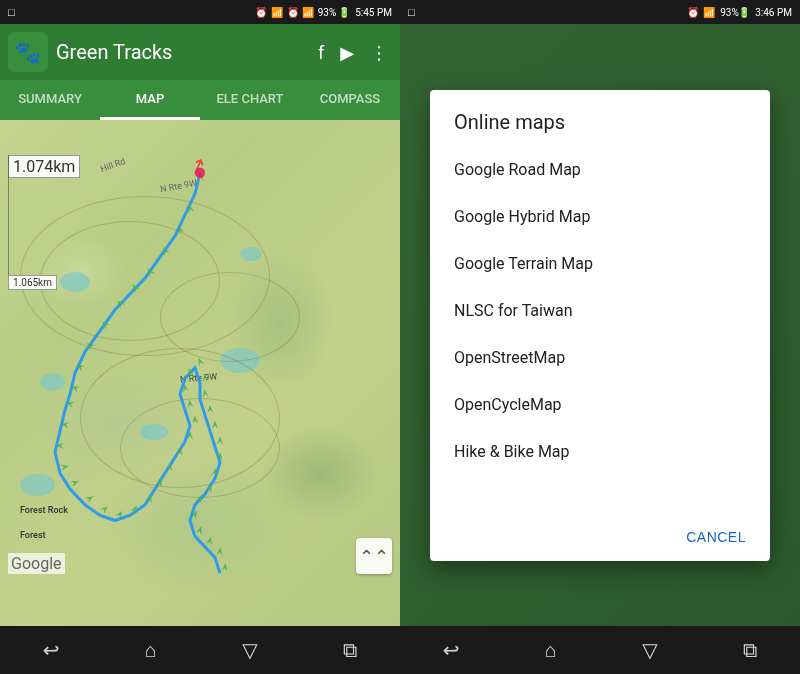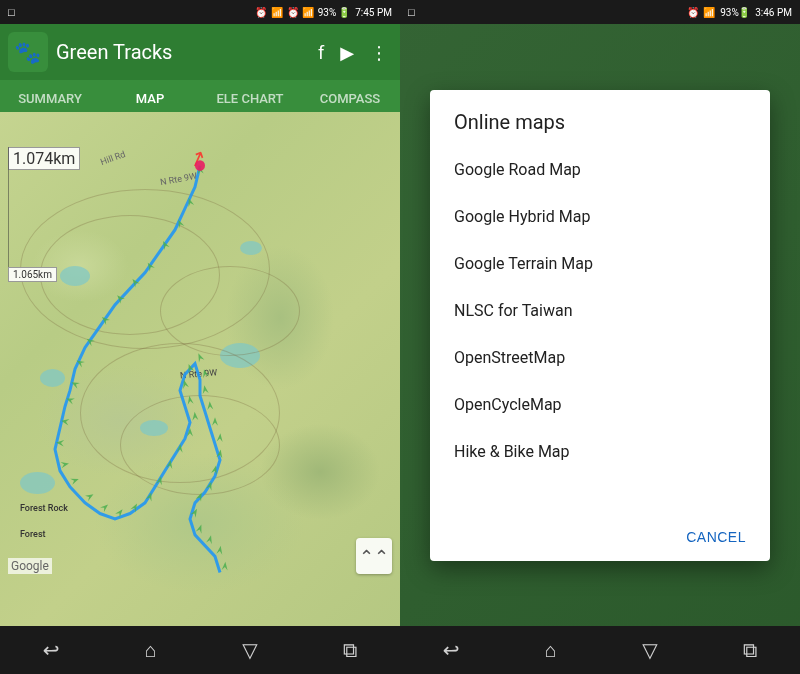--- a/index.html
+++ b/index.html
@@ -65,24 +65,24 @@
       align-items: center;
       margin-right: 4px;
     }
     .header-icon {
       color: #fff;
       font-size: 18px;
       cursor: pointer;
     }
 
     .tab-bar {
-      height: 32px;
+      height: 40px;
       background: #388e3c;
       display: flex;
-      align-items: flex-start;
+      align-items: center;
     }
     .tab {
       flex: 1;
       height: 40px;
       display: flex;
       align-items: center;
       justify-content: center;
       color: rgba(255,255,255,0.7);
       font-size: 13px;
       font-weight: 500;
@@ -146,21 +146,21 @@
       border: 1px solid #999;
       font-size: 10px;
       padding: 1px 4px;
       color: #333;
     }
 
     .google-watermark {
       position: absolute;
       bottom: 52px;
       left: 8px;
-      font-size: 12px;
+      font-size: 16px;
       color: #666;
       background: rgba(255,255,255,0.7);
       padding: 1px 3px;
     }
 
     .scroll-up-btn {
       position: absolute;
       bottom: 52px;
       right: 8px;
       width: 36px;
@@ -302,21 +302,21 @@
 <div class="left-panel">
 
   <div class="status-bar">
     <div class="status-bar-left">
       <span>□</span>
     </div>
     <div class="status-bar-right">
       <span>⏰</span>
       <span>📶</span>
       <span>⏰ 📶 93% 🔋</span>
-      <span>7:45 PM</span>
+      <span>5:45 PM</span>
     </div>
   </div>
 
   <div class="app-header">
     <div class="app-logo">
       <span>🐾</span>
     </div>
     <span class="app-title">Green Tracks</span>
     <div class="header-icons">
       <span class="header-icon">f</span>

